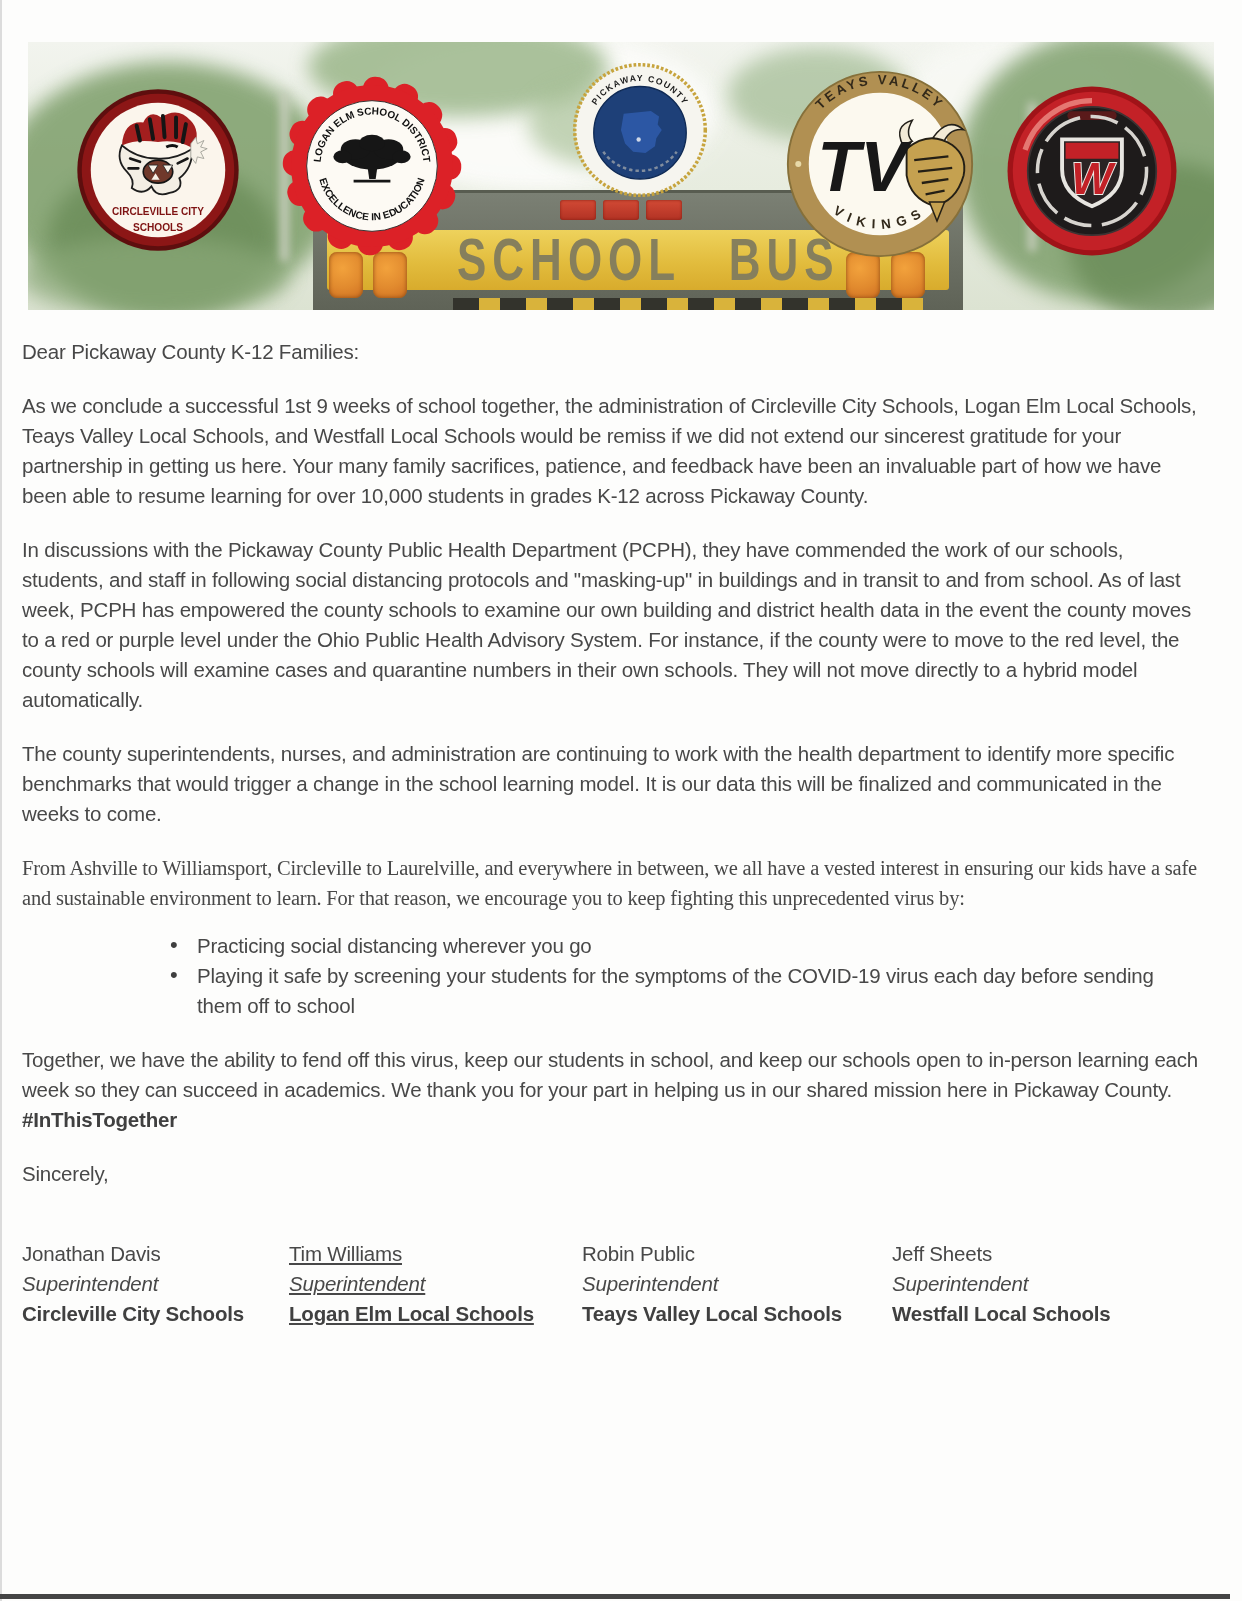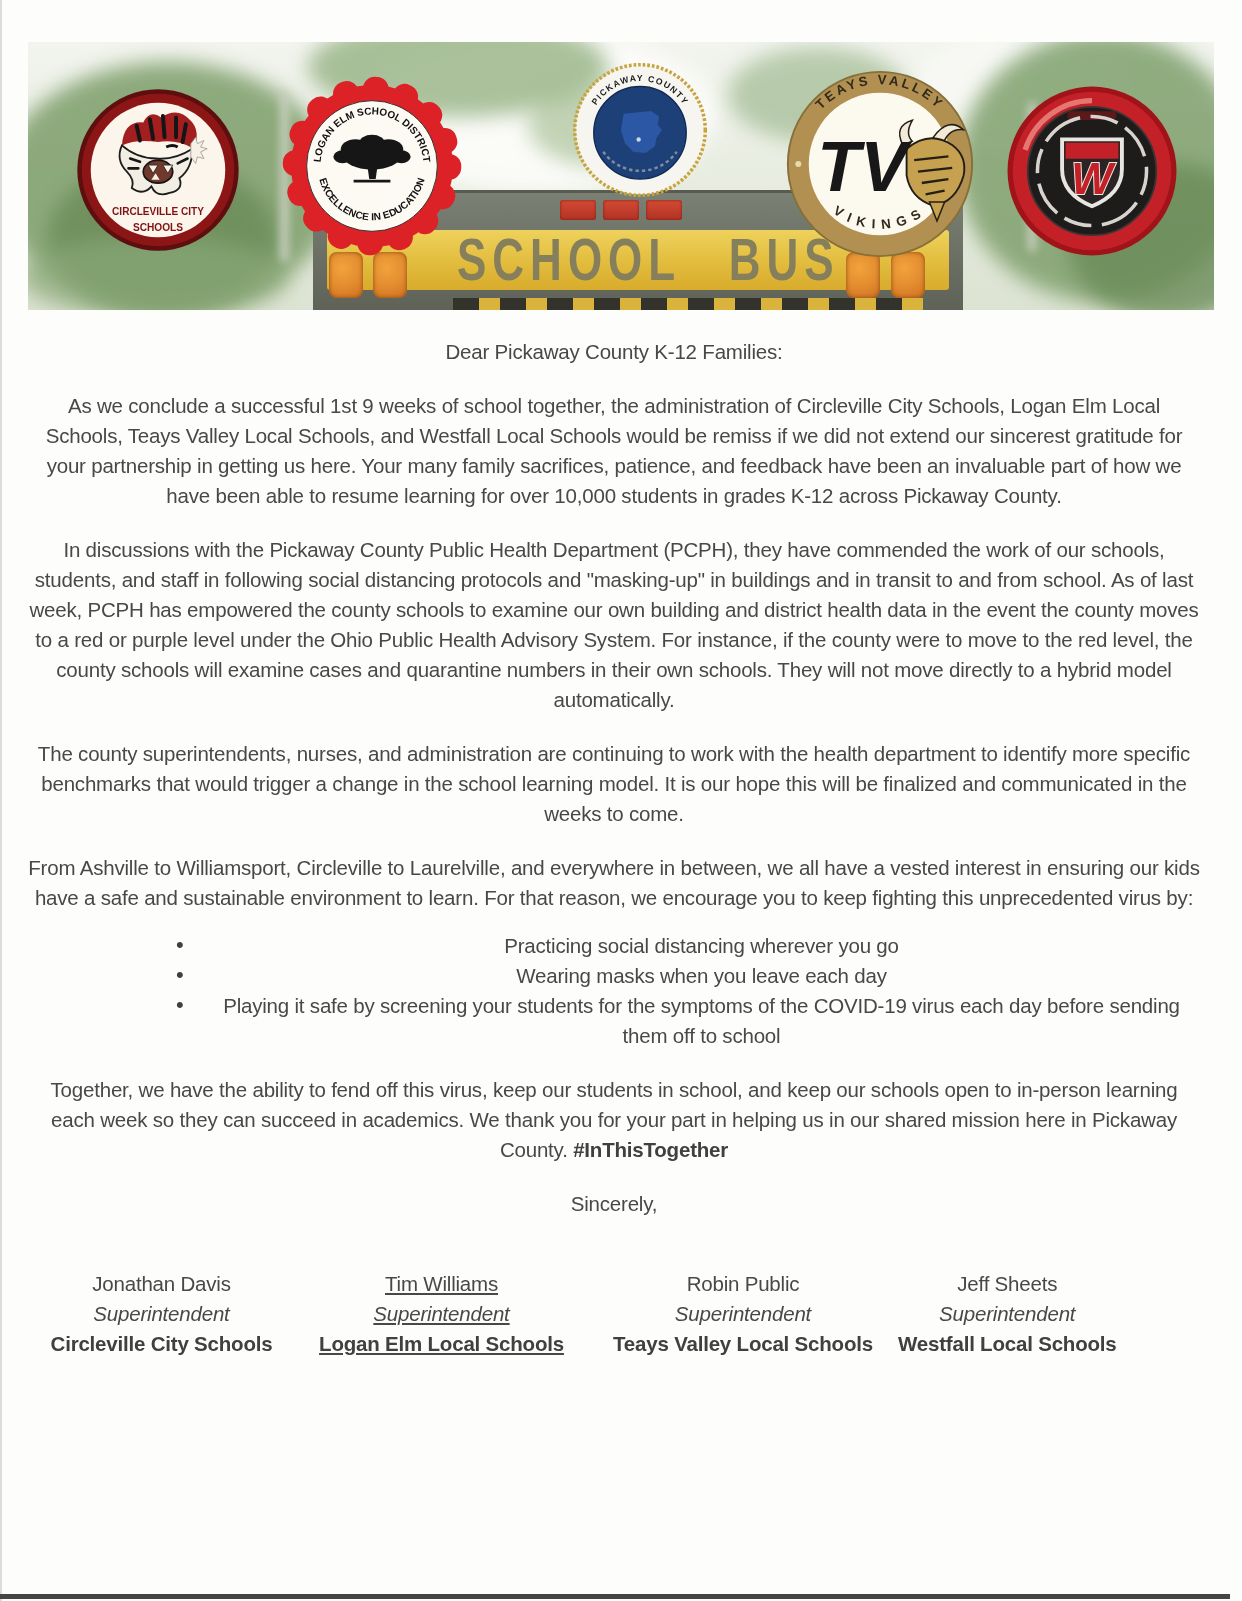--- a/index.html
+++ b/index.html
@@ -45,24 +45,24 @@
   .orange-light { position:absolute; top:62px; width:34px; height:46px; border-radius:8px;
     background:radial-gradient(circle at 40% 35%,#f2a23c 0%,#e18a2e 55%,#cf6f22 100%);
     box-shadow:inset 0 0 4px #8a4a12; }
   .bus-strip { position:absolute; left:140px; bottom:0; width:470px; height:12px;
     background:repeating-linear-gradient(90deg,#33332c 0 26px,#d9b33b 26px 47px); }
 
   .logo { position:absolute; }
   svg text { font-family:"Liberation Sans", sans-serif; }
 
   
-  .content { position:absolute; left:0; top:310px; width:1242px; padding:27px 42px 0 28px;
-    font-size:20.5px; line-height:30px; letter-spacing:-0.2px;text-align:center; }
+  .content { position:absolute; left:0; top:310px; width:1242px; padding:27px 42px 0 22px;
+    font-size:20.5px; line-height:30px; letter-spacing:-0.2px; }
   .content p { margin:0 0 24px; }
-  .content p.no-gap { margin-bottom:18px; }
+  .content p.no-gap { margin-bottom:18px;font-family:Liberation Serif, serif; }
   ul.checklist { list-style:none; margin:8px 0 24px 142px; padding:0; }
   ul.checklist li { position:relative; padding-left:33px; line-height:30px; }
   ul.checklist li::before { content:"\2022"; position:absolute; left:6px; top:-1px; font-size:22px; color:#3f3f3f; }
   .hashtag { font-weight:bold; color:#404040; }
 
   .sigs { display:flex; margin-top:50px; }
   .sig-col { line-height:30px; }
   .sig-col:nth-child(1){ width:267px; }
   .sig-col:nth-child(2){ width:293px;text-decoration:underline; }
   .sig-col:nth-child(3){ width:310px; }
@@ -199,25 +199,24 @@
       <path d="M33,32 H67 V49 Q67,63 50,70 Q33,63 33,49 Z" fill="#2a2424" stroke="#e8e6e1" stroke-width="2.2"></path>
       <path d="M35,34 H65 V43 H35 Z" fill="#c32127"></path>
       <text x="50" y="63" text-anchor="middle" font-size="25" font-weight="bold" font-style="italic" fill="#c32127" stroke="#efece7" stroke-width="1.1" paint-order="stroke">W</text>
     </svg>
   </div>
 
   <div class="content">
     <p>Dear Pickaway County K-12 Families:</p>
     <p>As we conclude a successful 1st 9 weeks of school together, the administration of Circleville City Schools, Logan Elm Local Schools, Teays Valley Local Schools, and Westfall Local Schools would be remiss if we did not extend our sincerest gratitude for your partnership in getting us here. Your many family sacrifices, patience, and feedback have been an invaluable part of how we have been able to resume learning for over 10,000 students in grades K-12 across Pickaway County.</p>
     <p>In discussions with the Pickaway County Public Health Department (PCPH), they have commended the work of our schools, students, and staff in following social distancing protocols and "masking-up" in buildings and in transit to and from school. As of last week, PCPH has empowered the county schools to examine our own building and district health data in the event the county moves to a red or purple level under the Ohio Public Health Advisory System. For instance, if the county were to move to the red level, the county schools will examine cases and quarantine numbers in their own schools. They will not move directly to a hybrid model automatically.</p>
-    <p>The county superintendents, nurses, and administration are continuing to work with the health department to identify more specific benchmarks that would trigger a change in the school learning model. It is our hope this will be finalized and communicated in the weeks to come.</p>
+    <p>The county superintendents, nurses, and administration are continuing to work with the health department to identify more specific benchmarks that would trigger a change in the school learning model. It is our data this will be finalized and communicated in the weeks to come.</p>
     <p class="no-gap">From Ashville to Williamsport, Circleville to Laurelville, and everywhere in between, we all have a vested interest in ensuring our kids have a safe and sustainable environment to learn. For that reason, we encourage you to keep fighting this unprecedented virus by:</p>
     <ul class="checklist">
       <li>Practicing social distancing wherever you go</li>
-      <li>Wearing masks when you leave each day</li>
       <li>Playing it safe by screening your students for the symptoms of the COVID-19 virus each day before sending them off to school</li>
     </ul>
     <p><span>Together, we have the ability to fend off this virus, keep our students in school, and keep our schools open to in-person learning each week so they can succeed in academics. We thank you for your part in helping us in our shared mission here in Pickaway County. </span><span class="hashtag">#InThisTogether</span></p>
     <p>Sincerely,</p>
 
     <div class="sigs">
       <div class="sig-col">
         <div class="sig-name">Jonathan Davis</div>
         <div class="sig-title">Superintendent</div>
         <div class="sig-school">Circleville City Schools</div>

